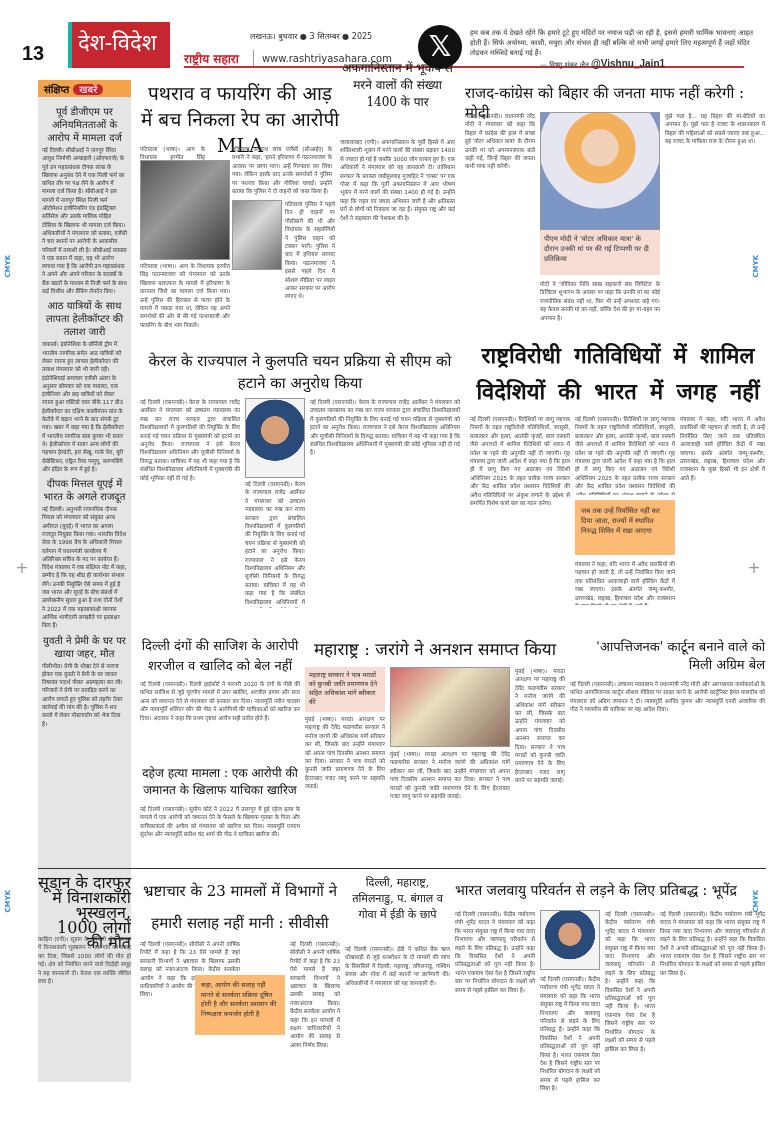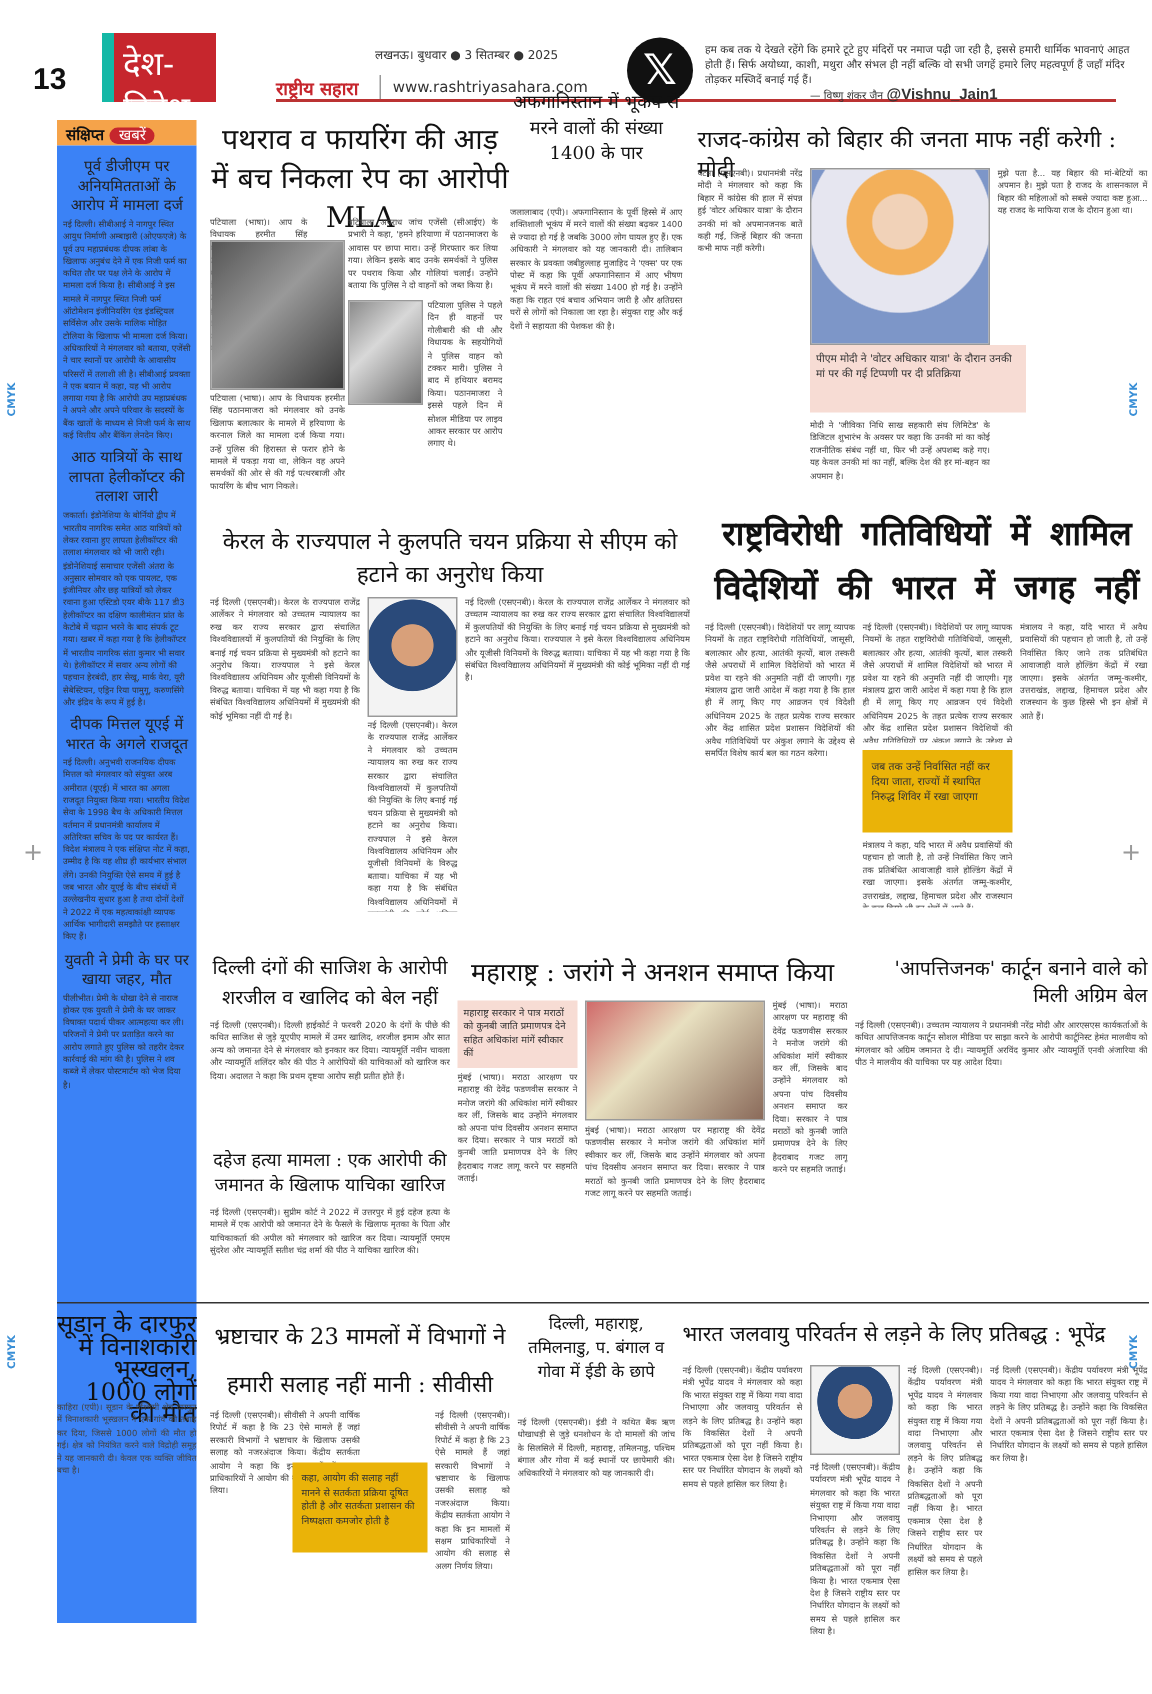--- a/index.html
+++ b/index.html
@@ -1,38 +1,38 @@
 <!DOCTYPE html>
 <html><head>
 <meta charset="utf-8">
 <style>
 *{box-sizing:border-box;margin:0;padding:0}
 body{width:768px;height:1129px;background:#fff;font-family:"DejaVu Sans",sans-serif;color:#222;position:relative;overflow:hidden}
 .abs{position:absolute}
 .pagenum{left:22px;top:42px;font-size:20px;font-weight:bold;color:#111;font-family:"Liberation Sans",sans-serif}
-.section-flag{left:68px;top:22px;width:76px;height:46px;background:#c6262d;border-left:8px solid #14b8a6;color:#fff;font-size:22px;padding:4px 6px;font-family:"DejaVu Serif",serif}
+.section-flag{left:68px;top:22px;width:102px;height:46px;background:#c6262d;border-left:4px solid #14b8a6;color:#fff;font-size:22px;padding:4px 6px;font-family:"DejaVu Serif",serif}
 .dateline{left:250px;top:30px;font-size:8px;color:#333}
 .masthead{left:184px;top:50px;font-size:10px;color:#333;display:flex;gap:8px;align-items:center}
 .masthead .logo{font-weight:bold;color:#c6262d;font-size:12px;border-right:1px solid #999;padding-right:14px}
 .topline{left:184px;top:66px;width:560px;height:2px;background:#b33}
 .xlogo{left:418px;top:25px;width:44px;height:44px;border-radius:50%;background:#111;color:#fff;font-size:28px;text-align:center;line-height:44px;font-weight:bold}
 .tweet{left:470px;top:28px;width:290px;font-size:7px;line-height:10px;color:#333}
 .tweet-author{left:540px;top:58px;font-size:7px;color:#333}
 .tweet-author b{font-size:10px;font-family:"Liberation Sans",sans-serif}
 .brief-head{left:38px;top:80px;width:93px;height:17px;background:#f5a34a;font-size:10px;font-weight:normal;padding:2px 6px;color:#111}
 .brief-head span{background:#c6262d;color:#fff;padding:0 6px;border-radius:8px;margin-left:4px}
-.brief-col{left:38px;top:97px;width:93px;height:985px;background:#3b82f6;padding:4px 4px;font-size:5.6px;line-height:8.3px;color:#333;overflow:hidden}
+.brief-col{left:38px;top:97px;width:93px;height:985px;background:#e5e5e5;padding:4px 4px;font-size:5.6px;line-height:8.3px;color:#333;overflow:hidden}
 .brief-col h4{font-size:10px;line-height:13px;text-align:center;font-weight:normal;color:#222;margin:4px 0 2px;font-family:"DejaVu Serif",serif}
 .h-serif{font-family:"DejaVu Serif",serif;font-weight:normal;color:#111}
 .body-txt{font-size:5.6px;line-height:8.4px;color:#444;text-align:justify;overflow:hidden}
 .photo{background:linear-gradient(135deg,#8a8a8a,#d8d8d8 40%,#6a6a6a);border:1px solid #999}
 .photo.dark{background:linear-gradient(135deg,#555,#999 45%,#3a3a3a)}
 .photo.modi{background:radial-gradient(circle at 50% 30%,#f1d2b8 0 18%,#f3b05a 19% 35%,#e6e6f0 36% 60%,#7d96c8 61%)}
 .photo.person{background:radial-gradient(circle at 50% 40%,#d8a07a 0 25%,#2a4a7a 26% 55%,#f3f3f3 56%)}
-.quote-box{background:#eab308;font-size:8px;line-height:12px;padding:6px;color:#333}
+.quote-box{background:#fdba74;font-size:8px;line-height:12px;padding:6px;color:#333}
 .caption-box{background:#f7dcd4;font-size:7px;line-height:10px;padding:4px;color:#333}
 .rule{background:#333;height:1px}
 .cmk{font-size:7px;color:#3a8fd6;font-weight:bold;writing-mode:vertical-rl;transform:rotate(180deg)}
 .crosshair{width:16px;height:16px;color:#999;font-size:16px;line-height:16px;text-align:center}
 </style>
 </head>
 <body>
 
 <div class="abs pagenum">13</div>
 <div class="abs section-flag">देश-विदेश</div>
@@ -71,21 +71,21 @@
 <div class="abs photo" style="left:232px;top:200px;width:50px;height:70px"></div>
 <div class="abs body-txt" style="left:232px;top:145px;width:100px;height:185px">पटियाला अपराध जांच एजेंसी (सीआईए) के प्रभारी ने कहा, 'हमने हरियाणा में पठानमाजरा के आवास पर छापा मारा। उन्हें गिरफ्तार कर लिया गया। लेकिन इसके बाद उनके समर्थकों ने पुलिस पर पथराव किया और गोलियां चलाईं। उन्होंने बताया कि पुलिस ने दो वाहनों को जब्त किया है।</div>
 <div class="abs body-txt" style="left:285px;top:200px;width:50px;height:130px">पटियाला पुलिस ने पहले दिन ही वाहनों पर गोलीबारी की थी और विधायक के सहयोगियों ने पुलिस वाहन को टक्कर मारी। पुलिस ने बाद में हथियार बरामद किया। पठानमाजरा ने इससे पहले दिन में सोशल मीडिया पर लाइव आकर सरकार पर आरोप लगाए थे।</div>
 
 <div class="abs h-serif" style="left:340px;top:60px;width:115px;font-size:12px;line-height:17px;text-align:center">अफगानिस्तान में भूकंप से मरने वालों की संख्या 1400 के पार</div>
 <div class="abs body-txt" style="left:340px;top:138px;width:115px;height:190px">जलालाबाद (एपी)। अफगानिस्तान के पूर्वी हिस्से में आए शक्तिशाली भूकंप में मरने वालों की संख्या बढ़कर 1400 से ज्यादा हो गई है जबकि 3000 लोग घायल हुए हैं। एक अधिकारी ने मंगलवार को यह जानकारी दी। तालिबान सरकार के प्रवक्ता जबीहुल्लाह मुजाहिद ने 'एक्स' पर एक पोस्ट में कहा कि पूर्वी अफगानिस्तान में आए भीषण भूकंप में मरने वालों की संख्या 1400 हो गई है। उन्होंने कहा कि राहत एवं बचाव अभियान जारी है और क्षतिग्रस्त घरों से लोगों को निकाला जा रहा है। संयुक्त राष्ट्र और कई देशों ने सहायता की पेशकश की है।</div>
 
 <div class="abs h-serif" style="left:465px;top:83px;width:300px;font-size:15px;line-height:20px">राजद-कांग्रेस को बिहार की जनता माफ नहीं करेगी : मोदी</div>
 <div class="abs body-txt" style="left:465px;top:112px;width:70px;height:215px">पटना (एसएनबी)। प्रधानमंत्री नरेंद्र मोदी ने मंगलवार को कहा कि बिहार में कांग्रेस की हाल में संपन्न हुई 'वोटर अधिकार यात्रा' के दौरान उनकी मां को अपमानजनक बातें कही गईं, जिन्हें बिहार की जनता कभी माफ नहीं करेगी।</div>
 <div class="abs photo modi" style="left:540px;top:112px;width:120px;height:118px"></div>
-<div class="abs caption-box" style="left:540px;top:230px;width:144px;height:45px">पीएम मोदी ने 'वोटर अधिकार यात्रा' के दौरान उनकी मां पर की गई टिप्पणी पर दी प्रतिक्रिया</div>
+<div class="abs caption-box" style="left:540px;top:230px;width:120px;height:45px">पीएम मोदी ने 'वोटर अधिकार यात्रा' के दौरान उनकी मां पर की गई टिप्पणी पर दी प्रतिक्रिया</div>
 <div class="abs body-txt" style="left:540px;top:280px;width:120px;height:48px">मोदी ने 'जीविका निधि साख सहकारी संघ लिमिटेड' के डिजिटल शुभारंभ के अवसर पर कहा कि उनकी मां का कोई राजनीतिक संबंध नहीं था, फिर भी उन्हें अपशब्द कहे गए। यह केवल उनकी मां का नहीं, बल्कि देश की हर मां-बहन का अपमान है।</div>
 <div class="abs body-txt" style="left:665px;top:112px;width:100px;height:215px">मुझे पता है... यह बिहार की मां-बेटियों का अपमान है। मुझे पता है राजद के शासनकाल में बिहार की महिलाओं को सबसे ज्यादा कष्ट हुआ... यह राजद के माफिया राज के दौरान हुआ था।</div>
 
 <div class="abs h-serif" style="left:140px;top:350px;width:320px;font-size:15px;line-height:22px;text-align:center">केरल के राज्यपाल ने कुलपति चयन प्रक्रिया से सीएम को हटाने का अनुरोध किया</div>
 <div class="abs body-txt" style="left:140px;top:398px;width:100px;height:210px">नई दिल्ली (एसएनबी)। केरल के राज्यपाल राजेंद्र आर्लेकर ने मंगलवार को उच्चतम न्यायालय का रुख कर राज्य सरकार द्वारा संचालित विश्वविद्यालयों में कुलपतियों की नियुक्ति के लिए बनाई गई चयन प्रक्रिया से मुख्यमंत्री को हटाने का अनुरोध किया। राज्यपाल ने इसे केरल विश्वविद्यालय अधिनियम और यूजीसी विनियमों के विरुद्ध बताया। याचिका में यह भी कहा गया है कि संबंधित विश्वविद्यालय अधिनियमों में मुख्यमंत्री की कोई भूमिका नहीं दी गई है।</div>
 <div class="abs photo person" style="left:245px;top:398px;width:60px;height:80px"></div>
 <div class="abs body-txt" style="left:245px;top:480px;width:60px;height:128px">नई दिल्ली (एसएनबी)। केरल के राज्यपाल राजेंद्र आर्लेकर ने मंगलवार को उच्चतम न्यायालय का रुख कर राज्य सरकार द्वारा संचालित विश्वविद्यालयों में कुलपतियों की नियुक्ति के लिए बनाई गई चयन प्रक्रिया से मुख्यमंत्री को हटाने का अनुरोध किया। राज्यपाल ने इसे केरल विश्वविद्यालय अधिनियम और यूजीसी विनियमों के विरुद्ध बताया। याचिका में यह भी कहा गया है कि संबंधित विश्वविद्यालय अधिनियमों में मुख्यमंत्री की कोई भूमिका नहीं दी गई है।</div>
 <div class="abs body-txt" style="left:310px;top:398px;width:150px;height:210px">नई दिल्ली (एसएनबी)। केरल के राज्यपाल राजेंद्र आर्लेकर ने मंगलवार को उच्चतम न्यायालय का रुख कर राज्य सरकार द्वारा संचालित विश्वविद्यालयों में कुलपतियों की नियुक्ति के लिए बनाई गई चयन प्रक्रिया से मुख्यमंत्री को हटाने का अनुरोध किया। राज्यपाल ने इसे केरल विश्वविद्यालय अधिनियम और यूजीसी विनियमों के विरुद्ध बताया। याचिका में यह भी कहा गया है कि संबंधित विश्वविद्यालय अधिनियमों में मुख्यमंत्री की कोई भूमिका नहीं दी गई है।</div>
 
 <div class="abs" style="left:468px;top:340px;width:300px;font-size:22px;line-height:36px;font-weight:bold;color:#111;text-align:center;font-family:Liberation Mono, monospace">राष्ट्रविरोधी गतिविधियों में शामिल विदेशियों की भारत में जगह नहीं</div>

